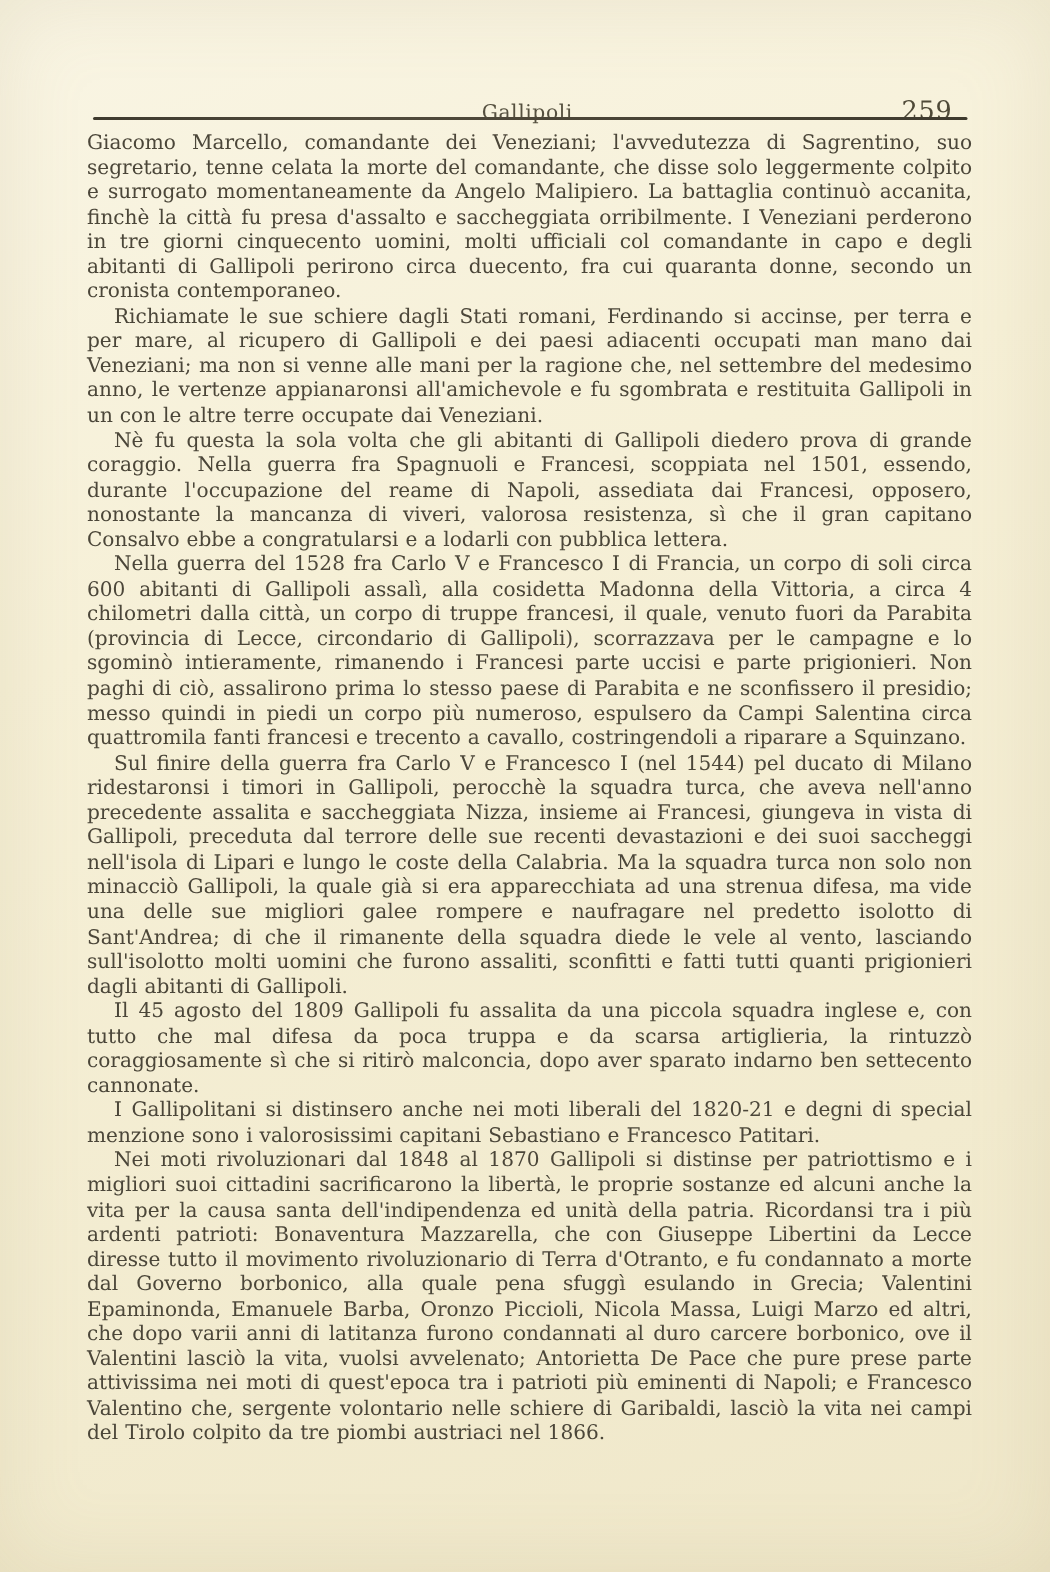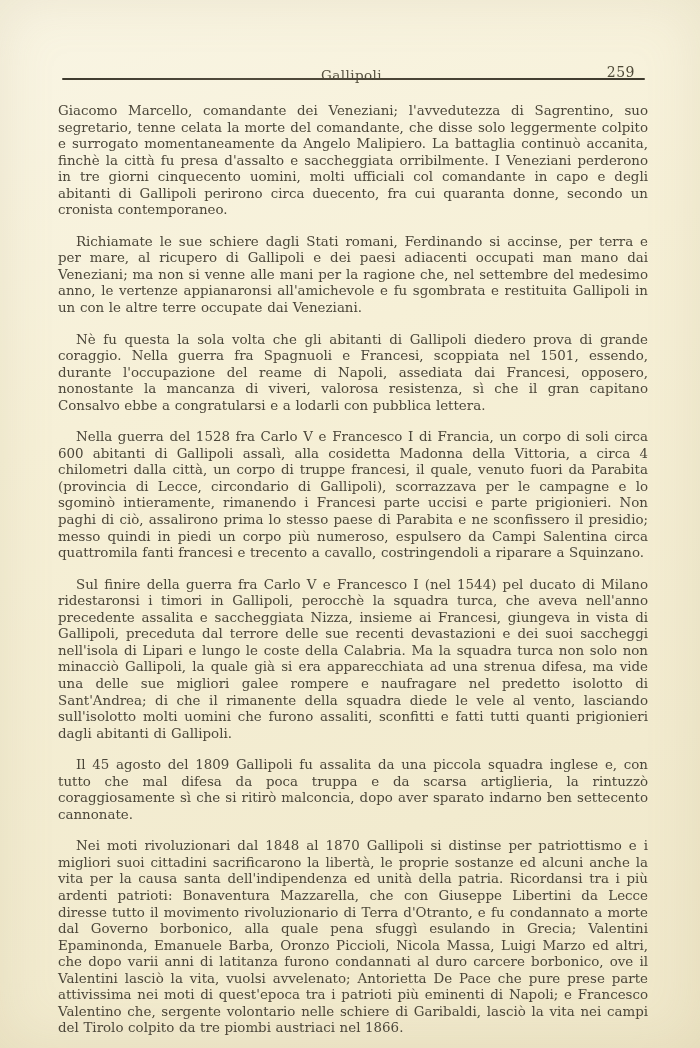--- a/index.html
+++ b/index.html
@@ -32,21 +32,21 @@
     position:absolute;
     left:0;right:0;
     text-align:center;
     font-size:13.5px;
     letter-spacing:0.4px;
     color:#55503f;
   }
   .page-number{
     position:absolute;
     right:10px;top:-3px;
-    font-size:14px;
+    font-size:17px;
     color:#4e4937;
     letter-spacing:0.5px;
   }
   .rule{
     position:absolute;
     top:78px;left:62px;
     width:583px;height:2px;
     background:linear-gradient(90deg, #3e3a2e 0%, #514b3c 30%, #474234 70%, #3e3a2e 100%);
     border-radius:1px;
   }
@@ -54,36 +54,36 @@
     position:absolute;
     top:88px;left:58px;
     width:590px;
   }
   .para{
     font-size:13.4px;
     line-height:16.55px;
     text-align:justify;
     color:var(--ink);
     word-spacing:0.4px;
-    margin-top:15px;
   }
   .para.indent{text-indent:18px;}
   .italic{}
 </style>
 </head>
 <body>
 
 <div class="page">
   <div class="header">
     <span class="running-title">Gallipoli</span>
     <span class="page-number">259</span>
   </div>
   <div class="rule"></div>
   <div class="body-block">
       <p class="para"><span>Giacomo Marcello, comandante dei Veneziani; l'avvedutezza di Sagrentino, suo segretario, tenne celata la morte del comandante, che disse solo leggermente colpito e surrogato momentaneamente da Angelo Malipiero. La battaglia continuò accanita, finchè la città fu presa d'assalto e saccheggiata orribilmente. I Veneziani perderono in tre giorni cinquecento uomini, molti ufficiali col comandante in capo e degli abitanti di Gallipoli perirono circa duecento, fra cui quaranta donne, secondo un cronista contemporaneo.</span></p>
       <p class="para indent"><span>Richiamate le sue schiere dagli Stati romani, Ferdinando si accinse, per terra e per mare, al ricupero di Gallipoli e dei paesi adiacenti occupati man mano dai Veneziani; ma non si venne alle mani per la ragione che, nel settembre del medesimo anno, le vertenze appianaronsi all'amichevole e fu sgombrata e restituita Gallipoli in un con le altre terre occupate dai Veneziani.</span></p>
       <p class="para indent"><span>Nè fu questa la sola volta che gli abitanti di Gallipoli diedero prova di grande coraggio. Nella guerra fra Spagnuoli e Francesi, scoppiata nel 1501, essendo, durante l'occupazione del reame di Napoli, assediata dai Francesi, opposero, nonostante la mancanza di viveri, valorosa resistenza, sì che il gran capitano Consalvo ebbe a congratularsi e a lodarli con pubblica lettera.</span></p>
       <p class="para indent"><span>Nella guerra del 1528 fra Carlo V e Francesco I di Francia, un corpo di soli circa 600 abitanti di Gallipoli assalì, alla cosidetta </span><span class="italic">Madonna della Vittoria</span><span>, a circa 4 chilometri dalla città, un corpo di truppe francesi, il quale, venuto fuori da Parabita (provincia di Lecce, circondario di Gallipoli), scorrazzava per le campagne e lo sgominò intieramente, rimanendo i Francesi parte uccisi e parte prigionieri. Non paghi di ciò, assalirono prima lo stesso paese di Parabita e ne sconfissero il presidio; messo quindi in piedi un corpo più numeroso, espulsero da Campi Salentina circa quattromila fanti francesi e trecento a cavallo, costringendoli a riparare a Squinzano.</span></p>
       <p class="para indent"><span>Sul finire della guerra fra Carlo V e Francesco I (nel 1544) pel ducato di Milano ridestaronsi i timori in Gallipoli, perocchè la squadra turca, che aveva nell'anno precedente assalita e saccheggiata Nizza, insieme ai Francesi, giungeva in vista di Gallipoli, preceduta dal terrore delle sue recenti devastazioni e dei suoi saccheggi nell'isola di Lipari e lungo le coste della Calabria. Ma la squadra turca non solo non minacciò Gallipoli, la quale già si era apparecchiata ad una strenua difesa, ma vide una delle sue migliori galee rompere e naufragare nel predetto isolotto di Sant'Andrea; di che il rimanente della squadra diede le vele al vento, lasciando sull'isolotto molti uomini che furono assaliti, sconfitti e fatti tutti quanti prigionieri dagli abitanti di Gallipoli.</span></p>
       <p class="para indent"><span>Il 45 agosto del 1809 Gallipoli fu assalita da una piccola squadra inglese e, con tutto che mal difesa da poca truppa e da scarsa artiglieria, la rintuzzò coraggiosamente sì che si ritirò malconcia, dopo aver sparato indarno ben settecento cannonate.</span></p>
+      <p class="para indent"><span>I Gallipolitani si distinsero anche nei moti liberali del 1820-21 e degni di special menzione sono i valorosissimi capitani Sebastiano e Francesco Patitari.</span></p>
       <p class="para indent"><span>Nei moti rivoluzionari dal 1848 al 1870 Gallipoli si distinse per patriottismo e i migliori suoi cittadini sacrificarono la libertà, le proprie sostanze ed alcuni anche la vita per la causa santa dell'indipendenza ed unità della patria. Ricordansi tra i più ardenti patrioti: Bonaventura Mazzarella, che con Giuseppe Libertini da Lecce diresse tutto il movimento rivoluzionario di Terra d'Otranto, e fu condannato a morte dal Governo borbonico, alla quale pena sfuggì esulando in Grecia; Valentini Epaminonda, Emanuele Barba, Oronzo Piccioli, Nicola Massa, Luigi Marzo ed altri, che dopo varii anni di latitanza furono condannati al duro carcere borbonico, ove il Valentini lasciò la vita, vuolsi avvelenato; Antorietta De Pace che pure prese parte attivissima nei moti di quest'epoca tra i patrioti più eminenti di Napoli; e Francesco Valentino che, sergente volontario nelle schiere di Garibaldi, lasciò la vita nei campi del Tirolo colpito da tre piombi austriaci nel 1866.</span></p>
     </div>
 </div>
 
 </body></html>

